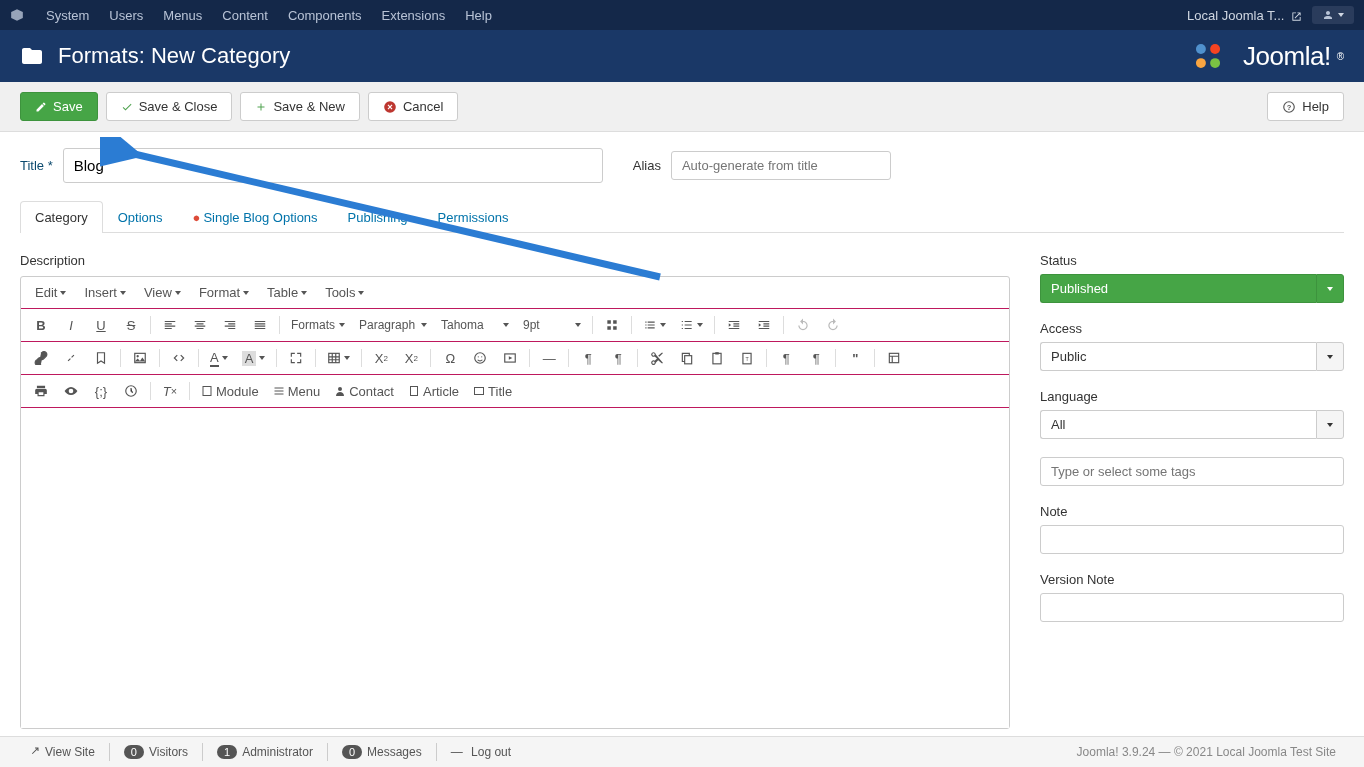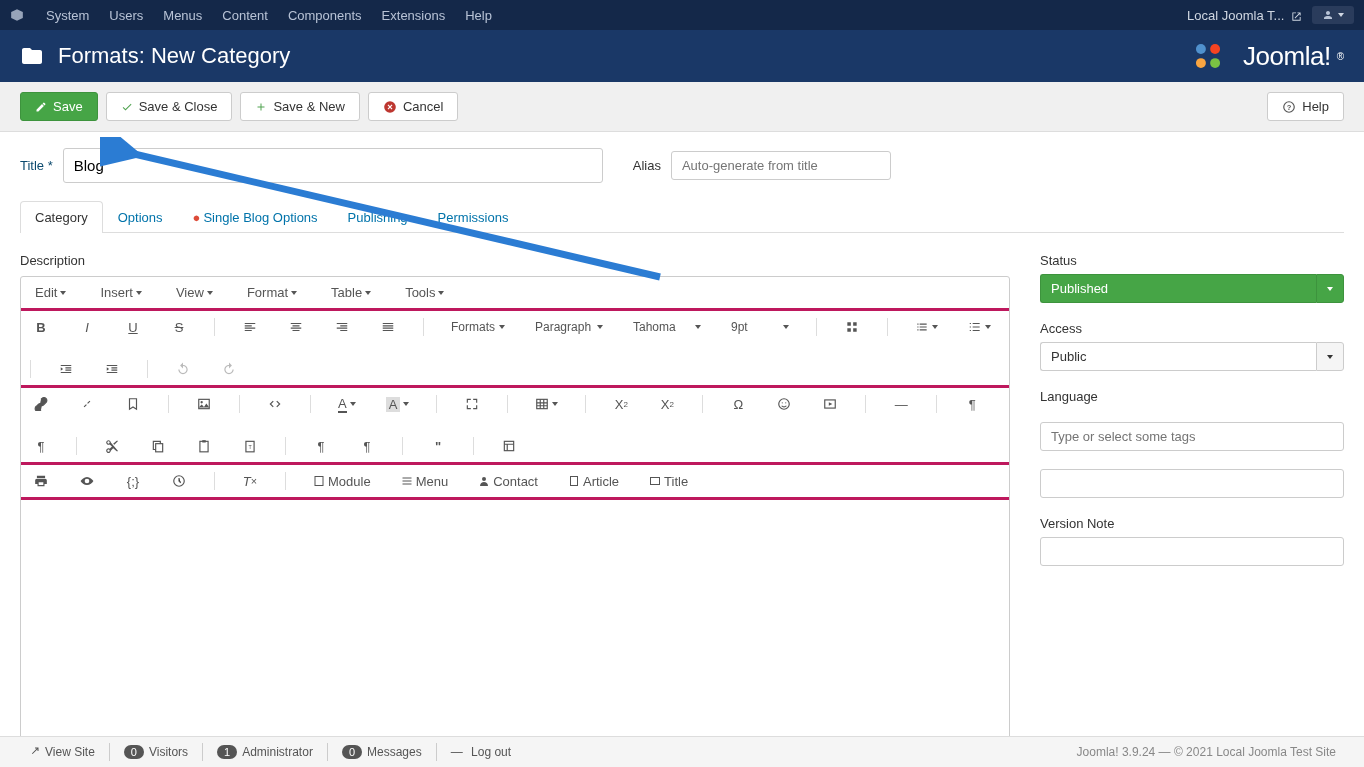--- a/index.html
+++ b/index.html
@@ -37,21 +37,21 @@
 .tab { padding: 8px 14px; cursor: pointer; color: #0073aa; font-size: 13px; border: 1px solid transparent; border-bottom: none; margin-bottom: -1px; }
 .tab.active { color: #333; border-color: #ddd; background: #fff; border-top-left-radius: 4px; border-top-right-radius: 4px; }
 .tab .dot { color: #dd4b39; margin-right: 3px; }
 
 .main-row { display: flex; gap: 30px; margin-top: 20px; justify-content: flex-end; }
 .editor-col { flex: 1; }
 .sidebar-col { width: 304px; }
 
 .desc-label { margin-bottom: 8px; color: #333; }
 .editor-box { border: 1px solid #ccc; border-radius: 3px; }
-.editor-toolbar-row { display: flex; align-items: center; padding: 4px 6px; border-bottom: 3px solid #be185d; flex-wrap: wrap; gap: 18px; }
+.editor-toolbar-row { display: flex; align-items: center; padding: 4px 6px; border-bottom: 1px solid #be185d; flex-wrap: wrap; gap: 2px; }
 .ed-menu-btn { padding: 4px 8px; cursor: pointer; font-size: 13px; color: #555; display: flex; align-items: center; gap: 3px; }
 .ed-icon-btn { width: 28px; height: 24px; display: inline-flex; align-items: center; justify-content: center; cursor: pointer; color: #555; font-size: 13px; }
 .ed-icon-btn.wide { width: auto; padding: 0 6px; gap: 3px; }
 .ed-select { padding: 2px 6px; font-size: 12px; color: #555; display: flex; align-items: center; gap: 4px; cursor: pointer; }
 .ed-sep { width: 1px; height: 18px; background: #ddd; margin: 0 3px; }
 .editor-canvas { min-height: 320px; background: #fff; }
 
 .side-field { margin-bottom: 18px; }
 .side-field .side-label { display: block; margin-bottom: 6px; color: #333; }
 .select-wrap { display: flex; }
@@ -516,25 +516,32 @@
         <label class="side-label">Access</label>
         <div class="select-wrap">
           <div class="select-input">Public</div>
           <div class="select-caret">
               <span class="caret-down"></span>
             </div>
         </div>
       </div>
       <div class="side-field">
         <label class="side-label">Language</label>
+        <div class="select-wrap">
+          <div class="select-input">All</div>
+          <div class="select-caret">
+              <span class="caret-down"></span>
+            </div>
+        </div>
       </div>
       <div class="side-field">
         <input class="text-input" placeholder="Type or select some tags" style="">
       </div>
       <div class="side-field">
+        <label class="side-label">Note</label>
         <input class="text-input" style="">
       </div>
       <div class="side-field">
         <label class="side-label">Version Note</label>
         <input class="text-input" style="">
       </div>
     </div>
   </div>
 </div>
 

